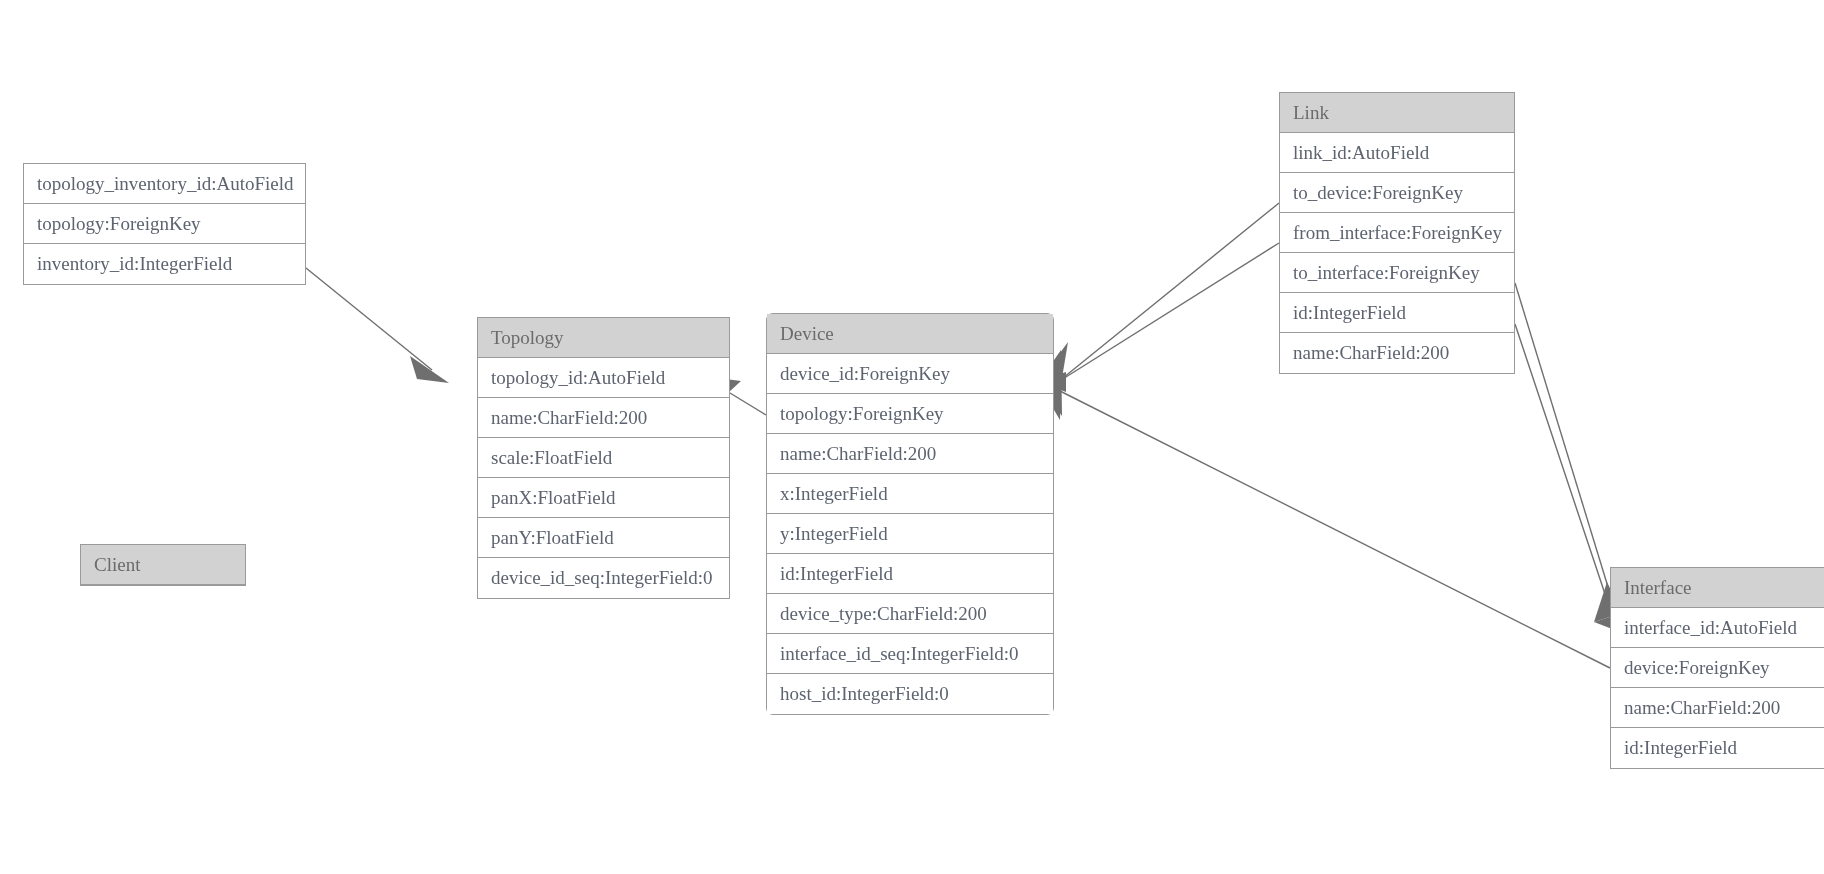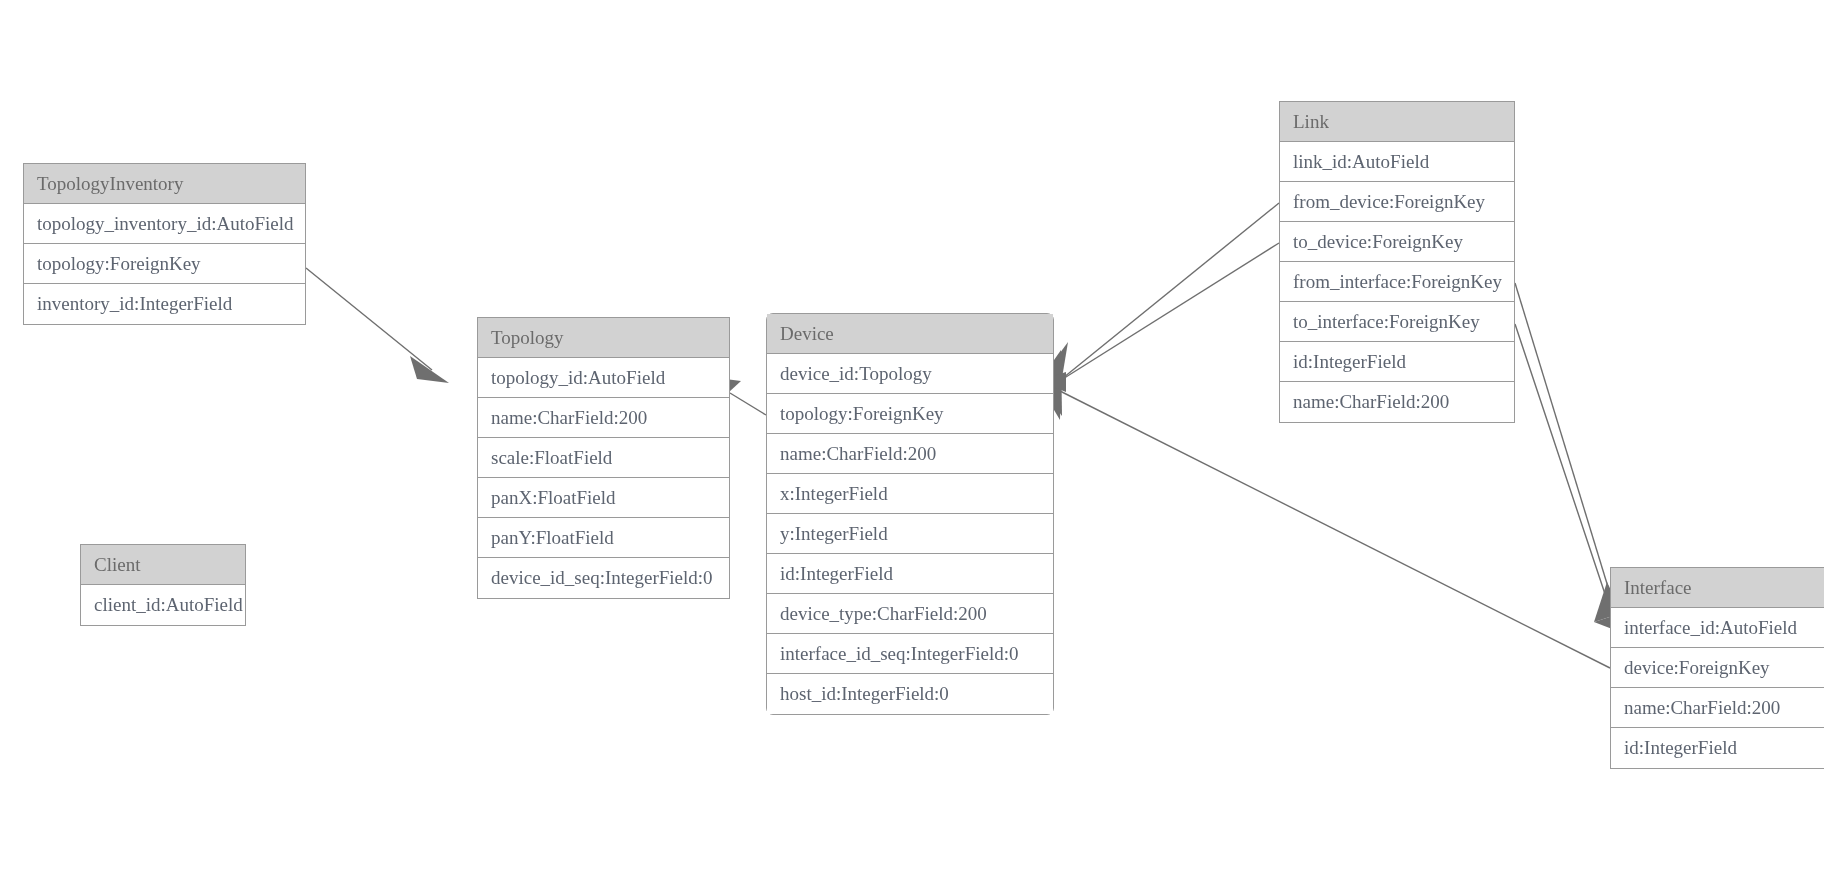--- a/index.html
+++ b/index.html
@@ -104,58 +104,55 @@
       <line x1="1515" y1="324" x2="1607" y2="600" stroke="#6f6f6f" stroke-width="1.4"></line>
     </g>
 
     <g>
       <polygon points="1594,622 1607,582 1622,613" fill="#6f6f6f"></polygon>
       <polygon points="1594,622 1622,613 1620,632" fill="#6f6f6f"></polygon>
     </g>
   </svg>
 
   <div class="entity" style="left:23px; top:163px; width:283px;">
-    <div class="entity-header">TopologyInventory</div>
     <div class="entity-field">topology_inventory_id:AutoField</div>
     <div class="entity-field">topology:ForeignKey</div>
     <div class="entity-field">inventory_id:IntegerField</div>
   </div>
 
   <div class="entity" style="left:80px; top:528px; width:166px;margin-top:16px;">
     <div class="entity-header">Client</div>
-    <div class="entity-field">client_id:AutoField</div>
   </div>
 
   <div class="entity" style="left:449px; top:317px; width:253px;margin-left:28px;">
     <div class="entity-header">Topology</div>
     <div class="entity-field">topology_id:AutoField</div>
     <div class="entity-field">name:CharField:200</div>
     <div class="entity-field">scale:FloatField</div>
     <div class="entity-field">panX:FloatField</div>
     <div class="entity-field">panY:FloatField</div>
     <div class="entity-field">device_id_seq:IntegerField:0</div>
   </div>
 
   <div class="entity" style="left:766px; top:313px; width:288px;border-radius:7px;">
     <div class="entity-header">Device</div>
-    <div class="entity-field">device_id:Topology</div>
+    <div class="entity-field">device_id:ForeignKey</div>
     <div class="entity-field">topology:ForeignKey</div>
     <div class="entity-field">name:CharField:200</div>
     <div class="entity-field">x:IntegerField</div>
     <div class="entity-field">y:IntegerField</div>
     <div class="entity-field">id:IntegerField</div>
     <div class="entity-field">device_type:CharField:200</div>
     <div class="entity-field">interface_id_seq:IntegerField:0</div>
     <div class="entity-field">host_id:IntegerField:0</div>
   </div>
 
-  <div class="entity" style="left:1279px; top:101px; width:236px;">
+  <div class="entity" style="left:1279px; top:92px; width:236px;">
     <div class="entity-header">Link</div>
     <div class="entity-field">link_id:AutoField</div>
-    <div class="entity-field">from_device:ForeignKey</div>
     <div class="entity-field">to_device:ForeignKey</div>
     <div class="entity-field">from_interface:ForeignKey</div>
     <div class="entity-field">to_interface:ForeignKey</div>
     <div class="entity-field">id:IntegerField</div>
     <div class="entity-field">name:CharField:200</div>
   </div>
 
   <div class="entity" style="left:1610px; top:567px; width:236px;">
     <div class="entity-header">Interface</div>
     <div class="entity-field">interface_id:AutoField</div>

